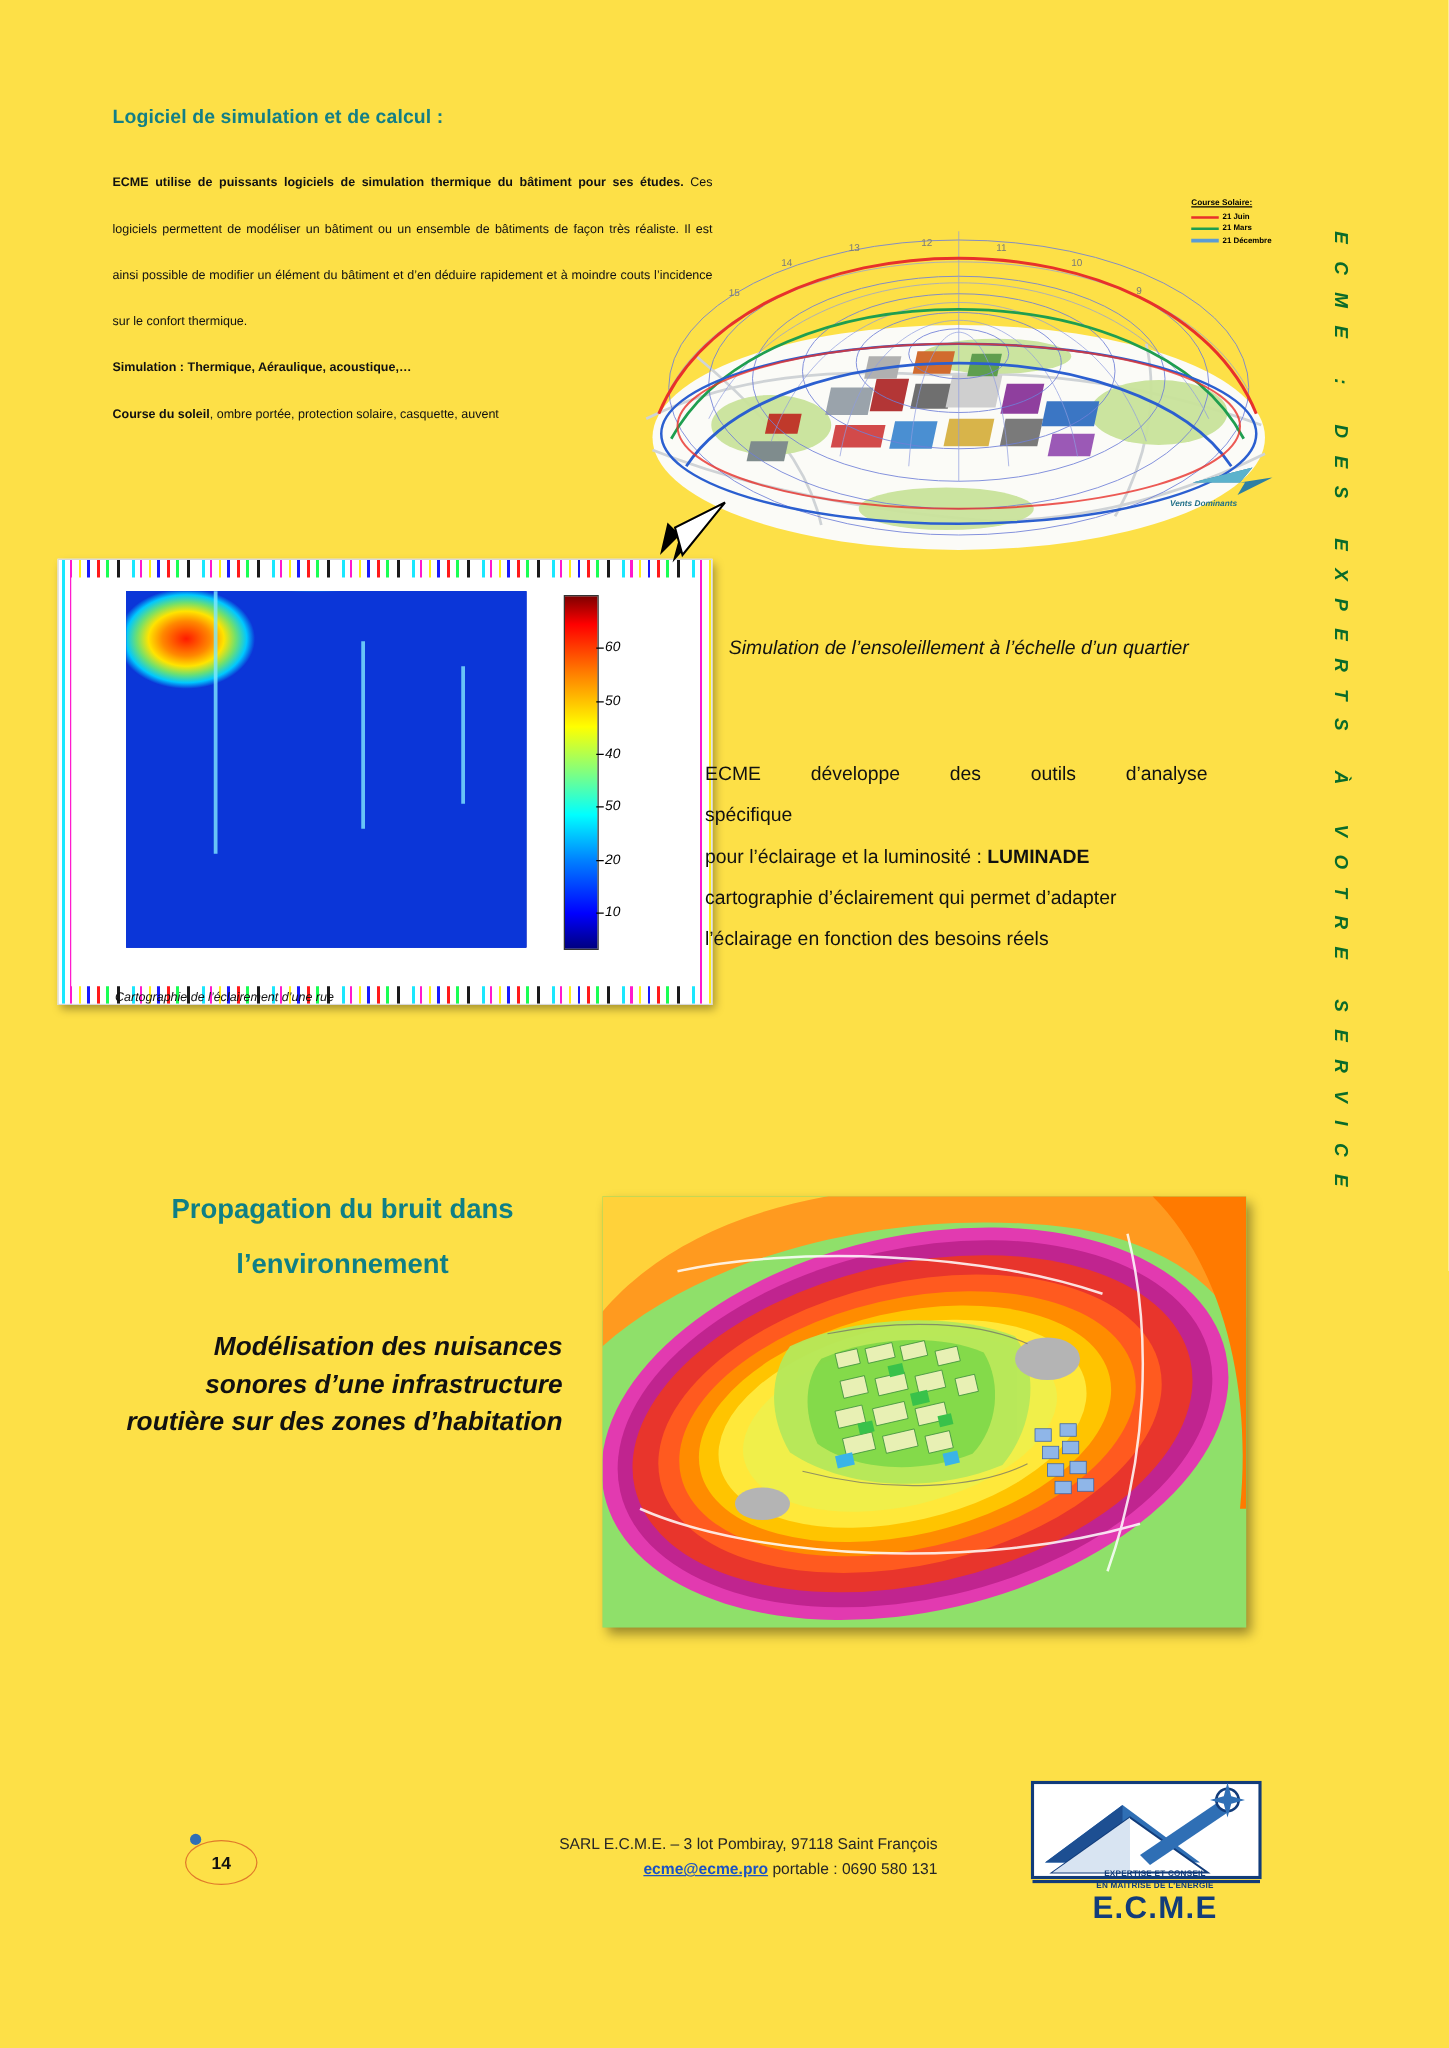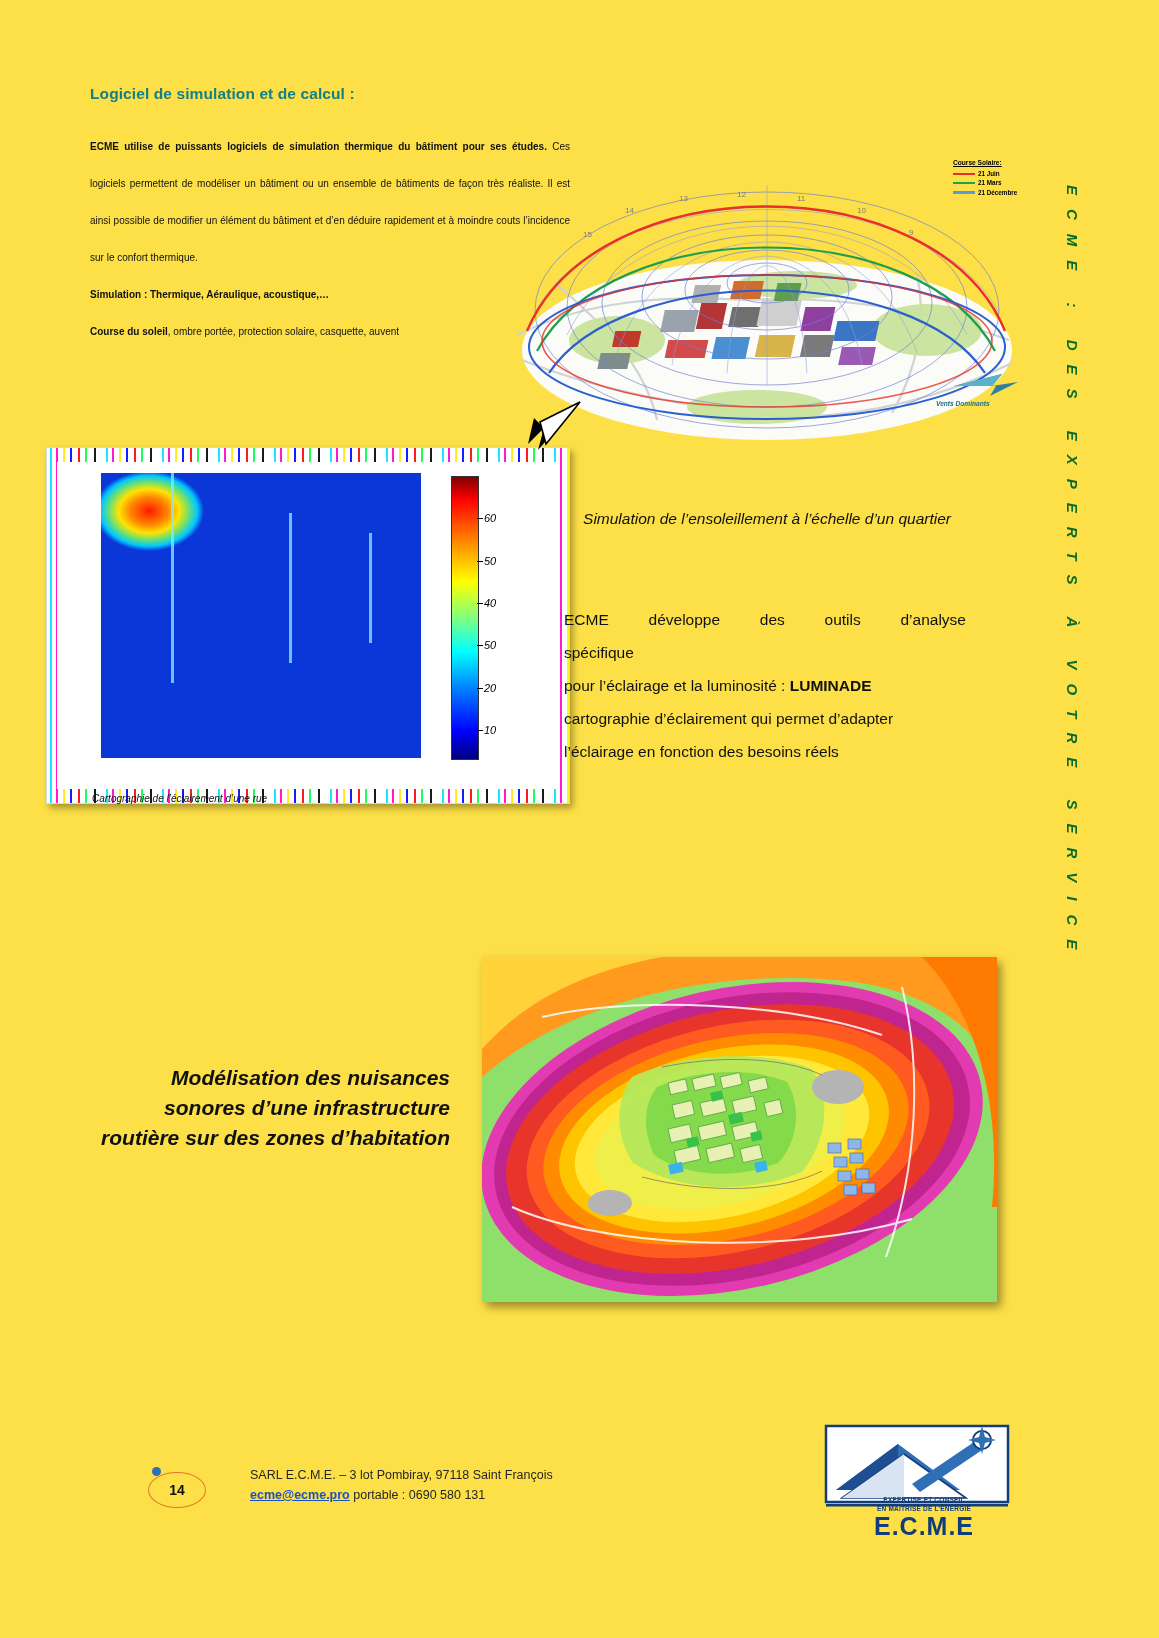--- a/index.html
+++ b/index.html
@@ -269,21 +269,21 @@
     overflow: hidden;
     background: #8fdc6a;
   }
 
   
   .footer-text {
     position: absolute;
     left: 250px;
     top: 1465px;
     width: 500px;
-    text-align: left;
+    text-align: right;
     font-size: 12.5px;
     color: #262626;
     line-height: 20px;
   }
   .footer-text a {
     color: #1a52c4;
     text-decoration: underline;
     font-weight: bold;
   }
   .page-num {
@@ -496,20 +496,24 @@
   <div class="luminade">
     <p class="justified">ECME développe des outils d’analyse</p>
     <p>spécifique</p>
     <p>
       <span>pour l’éclairage et la luminosité : </span><b>LUMINADE</b>
     </p>
     <p>cartographie d’éclairement qui permet d’adapter</p>
     <p>l’éclairage en fonction des besoins réels</p>
   </div>
 
+  <div class="noise-title">
+    <div>Propagation du bruit dans</div>
+    <div>l’environnement</div>
+  </div>
   <div class="noise-sub">Modélisation des nuisances sonores d’une infrastructure routière sur des zones d’habitation</div>
 
   <div class="noise-map">
     <svg width="515" height="345" viewBox="0 0 515 345">
       <rect x="0" y="0" width="515" height="345" fill="#8fe06a"></rect>
 
       <g>
         <path d="M-20 120 C 60 30, 230 -15, 380 6 C 470 20, 520 70, 525 140 L525 0 L-20 0 Z" fill="#ffd23a"></path>
         <path d="M-20 140 C 60 50, 230 5, 380 26 C 470 42, 520 92, 525 160 L525 20 C 470 -5, 300 -20, 180 0 C 70 20, 10 70, -20 120 Z" fill="#ff9a1f"></path>
         <path d="M440 0 C 495 55, 520 150, 510 250 L515 250 L515 0 Z" fill="#ff7a00"></path>

